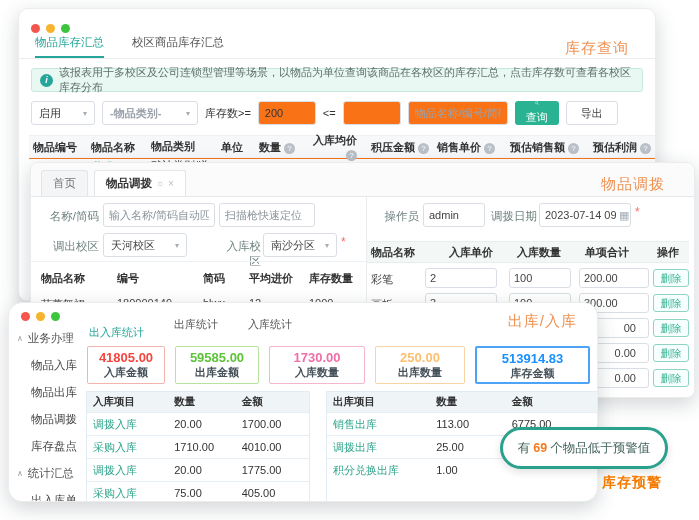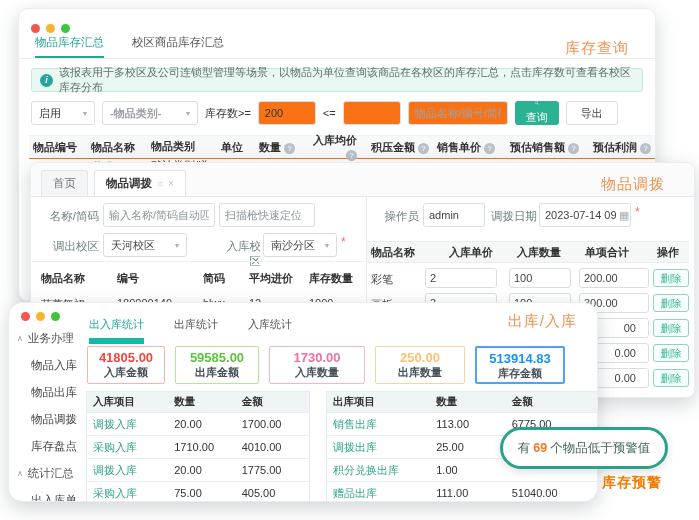--- a/index.html
+++ b/index.html
@@ -73,30 +73,30 @@
              color:#3bb596; border-radius:3px; font-size:10.5px; line-height:16px; text-align:center; cursor:pointer; }
   .cal-ico { position:absolute; color:#a7b0b8; font-size:11px; }
 
   
   .sb { position:absolute; left:0; top:22px; width:78px; font-size:11.5px; color:#444; }
   .sb-item { height:27px; display:flex; align-items:center; padding-left:22px; cursor:pointer; }
   .sb-item.group { padding-left:8px; color:#555; gap:5px; }
   .caret { color:#999; font-size:8px; }
   .st-tabs { position:absolute; left:80px; top:14px; display:flex; gap:30px; font-size:11px; color:#555; }
   .st-tab { padding-bottom:6px; cursor:pointer; }
-  .st-tab.active { color:#26a69a; border-bottom:6px solid #14b8a6; }
+  .st-tab.active { color:#26a69a; border-bottom:4px solid #14b8a6;margin-top:8px; }
   .boxes { position:absolute; left:78px; top:43px; display:flex; gap:10px; }
   .sbox { height:38px; border:1px solid; border-radius:2px; background:#fff; text-align:center; padding-top:3px; }
   .sbox .num { font-size:13px; font-weight:bold; }
   .sbox .lbl { font-size:11px; color:#46525a; font-weight:bold; }
   .b1{width:78px;border-color:#f3b4ae}.b1 .num{color:#f5453d}
   .b2{width:84px;border-color:#b7e2a0}.b2 .num{color:#5ec23a}
   .b3{width:96px;border-color:#f5b5cd}.b3 .num{color:#f06fa8}
   .b4{width:90px;border-color:#f8d4a4}.b4 .num{color:#ffbe70}
-  .b5{width:90px;border-color:#4ea3f5;border-width:2px}.b5 .num{color:#1890ff}
+  .b5{width:115px;border-color:#4ea3f5;border-width:2px}.b5 .num{color:#1890ff}
   .st-tables { position:absolute; left:77px; top:88px; display:flex; gap:16px; font-size:11px; }
   .mtable { border:1px solid #e3ecf2; }
   .mtable .hr { display:flex; background:#eff4f7; height:20px; align-items:center; color:#333; font-weight:bold; font-size:10.5px; }
   .mtable .dr { display:flex; height:23px; align-items:center; border-top:1px solid #e7eef3; color:#333; }
   .mtable .cc { padding:0 6px; overflow:hidden; white-space:nowrap; }
   .lt{width:224px}.lt .c-a{width:82px}.lt .c-b{width:68px}.lt .c-c{width:74px}
   .rt{width:276px}.rt .c-a{width:104px}.rt .c-b{width:76px}.rt .c-c{width:96px}
   .item-link { color:#2fa58c; cursor:pointer; }
 
   
@@ -361,25 +361,20 @@
       <div class="dr">
         <span class="cc c-a item-link">调拨出库</span>
         <span class="cc c-b">25.00</span>
         <span class="cc c-c"></span>
       </div>
       <div class="dr">
         <span class="cc c-a item-link">积分兑换出库</span>
         <span class="cc c-b">1.00</span>
         <span class="cc c-c"></span>
       </div>
-      <div class="dr">
-        <span class="cc c-a item-link">赠品出库</span>
-        <span class="cc c-b">111.00</span>
-        <span class="cc c-c">51040.00</span>
-      </div>
     </div>
   </div>
 </div>
 
 <div id="callout">
   <span>有</span>
   <b>69</b>
   <span>个物品低于预警值</span>
 </div>
 <div id="stock-warning-label">库存预警</div>

